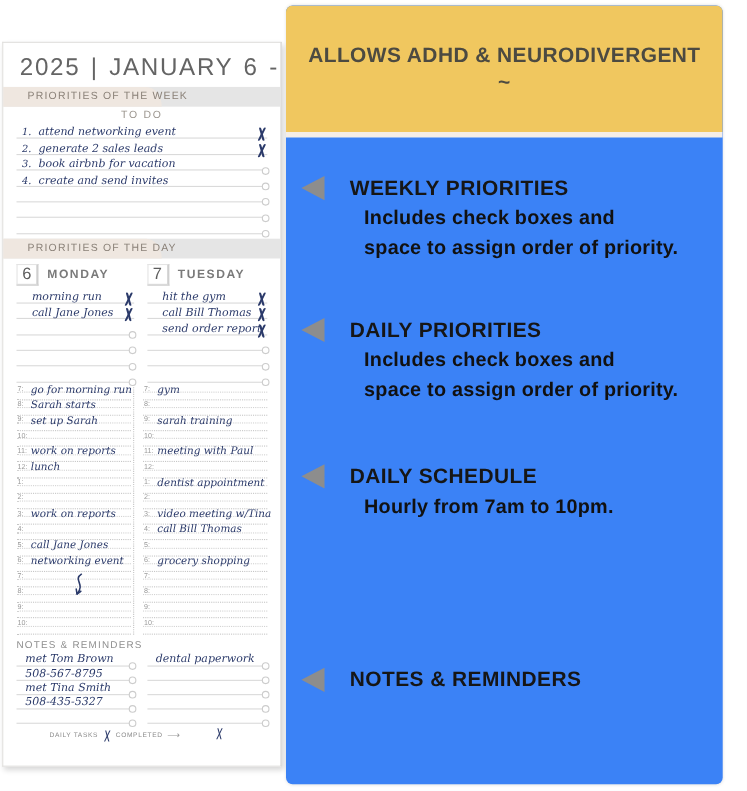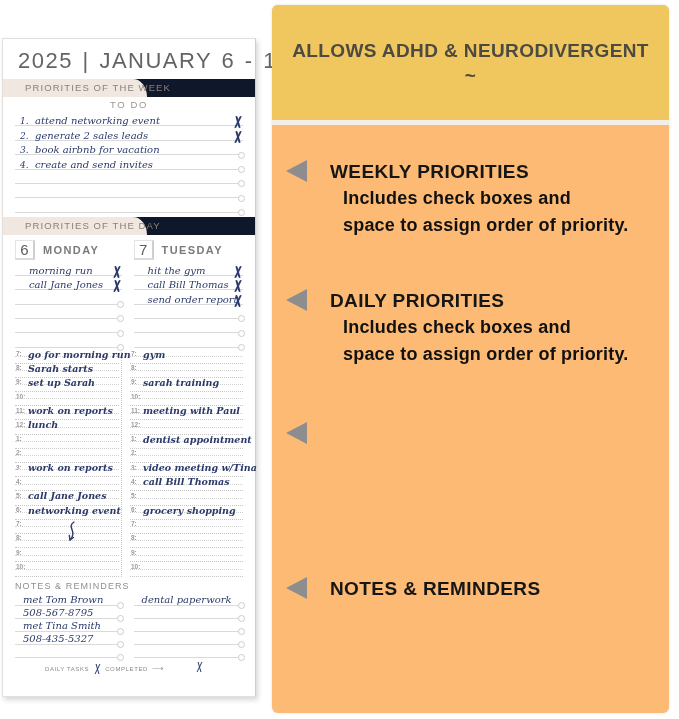--- a/index.html
+++ b/index.html
@@ -5,21 +5,21 @@
   * { margin:0; padding:0; box-sizing:border-box; }
   html,body { width:679px; height:719px; background:#ffffff; font-family:"Liberation Sans", sans-serif; overflow:hidden; }
   .stage { position:relative; width:679px; height:719px; }
 
   
   .page { position:absolute; left:2px; top:38px; width:254px; height:659px;
           background:#fff; border:1px solid #e2e0de; border-right-color:#cfcdcb;
           box-shadow:2px 3px 5px rgba(0,0,0,.16); }
   .page-title { margin:9px 0 5px 15px; font-size:22px; color:#646464; letter-spacing:1.5px; word-spacing:2px; font-weight:400; white-space:nowrap; }
 
-  .sec-bar { position:relative; height:18px; background:#0f172a; }
+  .sec-bar { position:relative; height:18px; background:#e5e5e5; }
   .sec-bar .tab { position:absolute; left:0; top:0; bottom:0; width:57%; background:#efe7e0; border-top-right-radius:14px 18px; }
   .sec-bar .bar-label { position:absolute; left:22px; top:0; line-height:18px; font-size:9.5px; color:#8a8178; letter-spacing:1.1px; }
 
   .sect { padding:0 12px; }
   .todo-label { text-align:center; font-size:9.5px; color:#9b958e; letter-spacing:1.6px; margin:2px 0 2px; }
 
   .hw { font-family:"DejaVu Serif", serif; font-style:italic; color:#2b3a6a; }
 
   .lrow { position:relative; border-bottom:1px solid #dadada; }
   .todo-row { height:14.4px; }
@@ -38,21 +38,21 @@
   .col-r { width:48%; }
 
   .day-head { display:flex; align-items:center; height:24px; margin-top:3px; }
   .date-box { width:20px; height:20px; border:1px solid #e4e4e4; border-right:2px solid #cfcfcf; border-bottom:2px solid #dadada;
               display:flex; align-items:center; justify-content:center; font-size:15px; color:#5d5d5d; background:#fff; }
   .day-name { font-weight:bold; font-size:11px; color:#7a7a7a; letter-spacing:1.4px; margin-left:8px; }
   .drow { height:14.3px; }
   .drow .txt { left:14px; }
 
   .appt-label, .notes-label { font-size:9px; color:#8f8f8f; letter-spacing:1.1px; margin-top:4px; }
-  .appt-grid { display:flex; margin-top:2px;font-weight:bold; }
+  .appt-grid { display:flex; margin-top:2px; }
   .appt-col-l { width:46%; }
   .appt-div { width:4%; border-left:1px dotted #c5c5c5; margin-left:2px; }
   .appt-col-r { width:50%; }
   .slot { position:relative; height:14.2px; border-bottom:1px dotted #c6c6c6; }
   .slot .half { position:absolute; left:0; right:0; top:6.4px; border-bottom:1px dotted #d2d2d2; }
   .hour { position:absolute; left:1px; top:0.5px; font-size:6.5px; color:#9a9a9a; font-family:"Liberation Sans",sans-serif; }
   .entry { position:absolute; left:13px; top:-1px; font-size:9.5px; white-space:nowrap; z-index:2; }
   .arrow-glyph { display:none; position:absolute; left:48px; top:1px; z-index:3; }
   .slot.arrow .arrow-glyph { display:block; }
 
@@ -61,22 +61,22 @@
 
   .legend { position:relative; display:flex; align-items:center; gap:4px; margin:5px 0 0 30px; height:12px;
             font-size:6px; color:#8b8b8b; letter-spacing:.6px; }
   .legend-x { position:relative; width:8px; height:10px; }
   .legend-x::before,.legend-x::after { content:""; position:absolute; top:0; bottom:0; left:3.5px; width:1.4px; background:#2b3a6a; }
   .legend-x::before { transform:skewX(16deg); } .legend-x::after { transform:skewX(-26deg); }
   .legend-arrow { font-family:"DejaVu Sans",sans-serif; font-size:8px; color:#9a9a9a; letter-spacing:0; }
   .legend-x-right { position:absolute; left:150px; top:-1px; }
 
   
-  .panel { position:absolute; left:272px; top:5px; width:397px; height:708px; border-radius:6px; overflow:hidden;
-           background:#fdba74; box-shadow:0 0 3px rgba(0,0,0,.12); }
+  .panel { position:absolute; left:260px; top:5px; width:397px; height:708px; border-radius:6px; overflow:hidden;
+           background:#3b82f6; box-shadow:0 0 3px rgba(0,0,0,.12); }
   .panel-header { height:115px; background:#f0c75f; display:flex; flex-direction:column; align-items:center; justify-content:center; }
   .panel-header div { font-weight:bold; font-size:19px; line-height:25px; color:#4c4a41; letter-spacing:.4px; text-align:center; }
   .panel-body { border-top:5px solid #f4eee8; padding:33px 16px 0 14px; }
   .feature { display:flex; gap:23px; align-items:flex-start; }
   .f0 { margin-bottom:48px; } .f1 { margin-bottom:52px; } .f2 { margin-bottom:131px; } .f3 { margin-bottom:29px; }
   .tri { width:0; height:0; border-top:11px solid transparent; border-bottom:11px solid transparent; border-right:21px solid #8d8d8d; margin-top:2px; flex:none; }
   .f-text { max-width:320px; }
   .f-title { font-weight:bold; font-size:19px; line-height:27px; color:#161616; letter-spacing:.4px; }
   .f-line { font-weight:bold; font-size:18px; line-height:27px; color:#111111; letter-spacing:.2px;margin-left:13px; }
 </style>
@@ -557,20 +557,24 @@
         <span class="tri"></span>
         <div class="f-text">
           <div class="f-title">DAILY PRIORITIES</div>
           <div class="f-line">Includes check boxes and</div>
           <div class="f-line">space to assign order of priority.</div>
         </div>
       </div>
 
       <div class="feature f2">
         <span class="tri"></span>
+        <div class="f-text">
+          <div class="f-title">DAILY SCHEDULE</div>
+          <div class="f-line">Hourly from 7am to 10pm.</div>
+        </div>
       </div>
 
       <div class="feature f3">
         <span class="tri"></span>
         <div class="f-text">
           <div class="f-title">NOTES &amp; REMINDERS</div>
         </div>
       </div>
 
 

